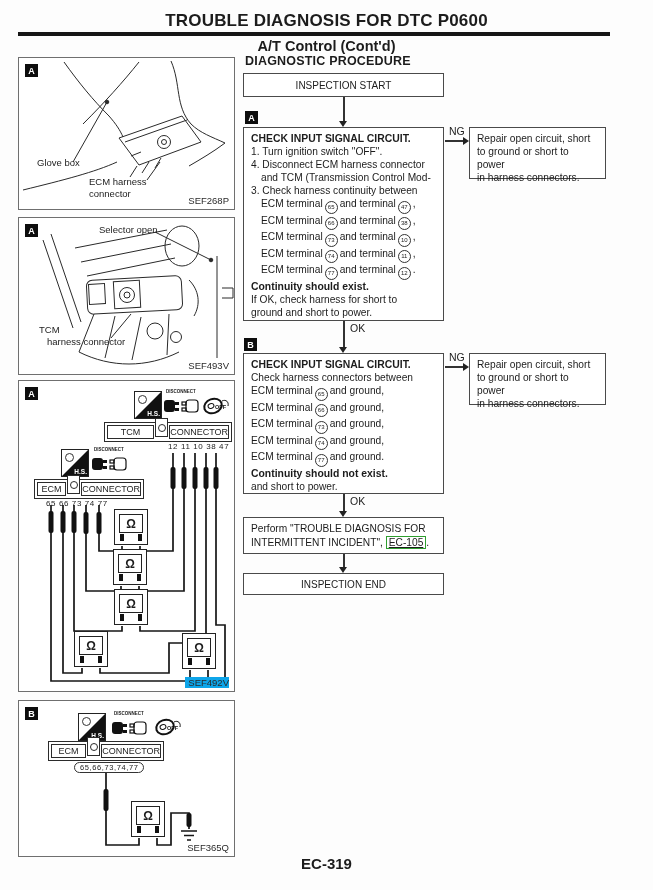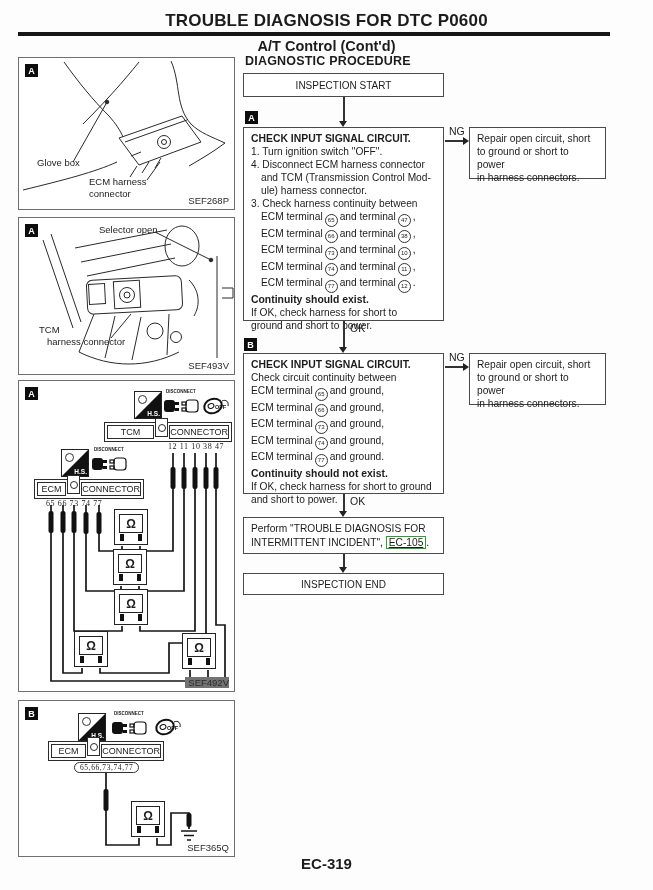--- a/index.html
+++ b/index.html
@@ -34,21 +34,21 @@
   .figure{position:absolute;left:18px;width:217px;border:1px solid #6f6f6f;background:#fff;box-sizing:border-box;}
   .fig-caption{position:absolute;right:5px;bottom:3px;font-size:9.5px;color:#2a2a2a;}
   .fig-label{position:absolute;font-size:9.5px;color:#1c1c1c;white-space:nowrap;text-align:center;}
   
   .conn-box{position:absolute;border:1.5px solid #2b2b2b;background:#fff;padding:2px;display:flex;box-sizing:border-box;}
   .conn-cell{border:1px solid #2b2b2b;display:flex;align-items:center;justify-content:center;
         font-size:9px;flex:1;background:#fff;white-space:nowrap;}
   .conn-tab{width:11px;margin:-7px 1px 2px;border:1px solid #2b2b2b;background:#fff;display:flex;
         align-items:center;justify-content:center;}
   .conn-tab .circle{width:6px;height:6px;border:1px solid #2b2b2b;border-radius:50%;}
-  .term-nums{position:absolute;font-size:8px;letter-spacing:.6px;white-space:nowrap;font-family:Liberation Serif, serif;}
+  .term-nums{position:absolute;font-size:8px;letter-spacing:.6px;white-space:nowrap;}
   
   .hs-icon{position:absolute;width:26px;height:26px;border:1px solid #222;background:#fff;overflow:hidden;}
   .hs-tri{position:absolute;inset:0;background:#111;clip-path:polygon(0 100%,100% 0,100% 100%);}
   .hs-glyph{position:absolute;left:3px;top:3px;width:7px;height:7px;border:1px solid #333;border-radius:50%;}
   .hs-label{position:absolute;right:1px;bottom:1px;color:#fff;font-size:6.5px;font-weight:bold;}
   
   .disc-icon{position:absolute;width:38px;height:27px;}
   .disc-label{position:absolute;top:0;left:0;right:0;font-size:4.5px;font-weight:bold;text-align:center;}
   
   .key-icon{position:absolute;}
@@ -78,21 +78,20 @@
   <div class="arrow-down" style="left:339px;top:121px;"></div>
 
   <div class="badge" style="left:245px;top:111px;">A</div>
 
   <div class="fbox" style="left:243px;top:127px;width:201px;height:194px;">
     <div class="step-text">
       <div class="bold">CHECK INPUT SIGNAL CIRCUIT.</div>
       <div>1. Turn ignition switch "OFF".</div>
       <div>4. Disconnect ECM harness connector</div>
       <div class="ind">and TCM (Transmission Control Mod-</div>
-      <div class="ind">ule) harness connector.</div>
       <div>3. Check harness continuity between</div>
       <div class="ind">
         <span>ECM terminal</span><span class="circ">65</span><span>and terminal</span><span class="circ">47</span><span>,</span>
       </div>
       <div class="ind">
         <span>ECM terminal</span><span class="circ">66</span><span>and terminal</span><span class="circ">38</span><span>,</span>
       </div>
       <div class="ind">
         <span>ECM terminal</span><span class="circ">73</span><span>and terminal</span><span class="circ">10</span><span>,</span>
       </div>
@@ -121,38 +120,37 @@
 
   <div class="vline" style="left:343px;top:321px;height:26px;"></div>
   <div class="flow-label" style="left:350px;top:322px;">OK</div>
   <div class="arrow-down" style="left:339px;top:347px;"></div>
 
   <div class="badge" style="left:244px;top:338px;">B</div>
 
   <div class="fbox" style="left:243px;top:353px;width:201px;height:141px;">
     <div class="step-text">
       <div class="bold">CHECK INPUT SIGNAL CIRCUIT.</div>
-      <div>Check circuit continuity between</div>
+      <div>Check harness connectors between</div>
       <div>
         <span>ECM terminal</span><span class="circ">65</span><span>and ground,</span>
       </div>
       <div>
         <span>ECM terminal</span><span class="circ">66</span><span>and ground,</span>
       </div>
       <div>
         <span>ECM terminal</span><span class="circ">73</span><span>and ground,</span>
       </div>
       <div>
         <span>ECM terminal</span><span class="circ">74</span><span>and ground,</span>
       </div>
       <div>
         <span>ECM terminal</span><span class="circ">77</span><span>and ground.</span>
       </div>
       <div class="bold">Continuity should not exist.</div>
-      <div>If OK, check harness for short to ground</div>
       <div>and short to power.</div>
     </div>
   </div>
 
   <div class="flow-label" style="left:449px;top:351px;">NG</div>
   <div class="hline" style="left:445px;top:366px;width:18px;"></div>
   <div class="arrow-right" style="left:463px;top:363px;"></div>
   <div class="fbox" style="left:469px;top:353px;width:137px;height:52px;">
     <div class="step-text">
       <div>Repair open circuit, short</div>
@@ -356,21 +354,21 @@
       <div class="ohm-inner">Ω</div>
       <span class="term l"></span>
         <span class="term r"></span>
     </div>
     <div class="ohm-meter" style="left:163px;top:252px;">
       <div class="ohm-inner">Ω</div>
       <span class="term l"></span>
         <span class="term r"></span>
     </div>
 
-    <div class="fig-caption" style="background:#737373;padding-left:3px;">SEF492V</div>
+    <div class="fig-caption" style="background:#0ea5e9;padding-left:3px;">SEF492V</div>
   </div>
 
   <div class="figure" style="top:700px;height:157px;">
     <svg class="abs" style="left:0;top:0;" width="217" height="157" viewBox="0 0 217 157">
       <g fill="none" stroke="#161616" stroke-width="1.7">
         <path d="M 87 72 V 144 H 120 V 137"></path>
         <path d="M 138 137 V 144 H 152 V 112 H 170 V 128"></path>
         <path d="M 162 130 H 178 M 165 134.5 H 175 M 168 139 H 172" stroke-width="1.4"></path>
       </g>
       <g fill="#111">

